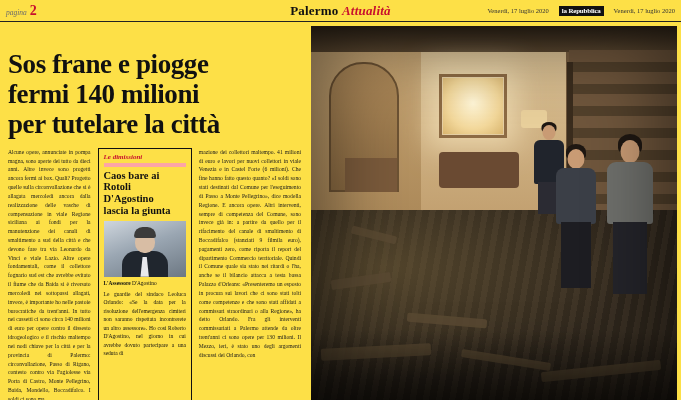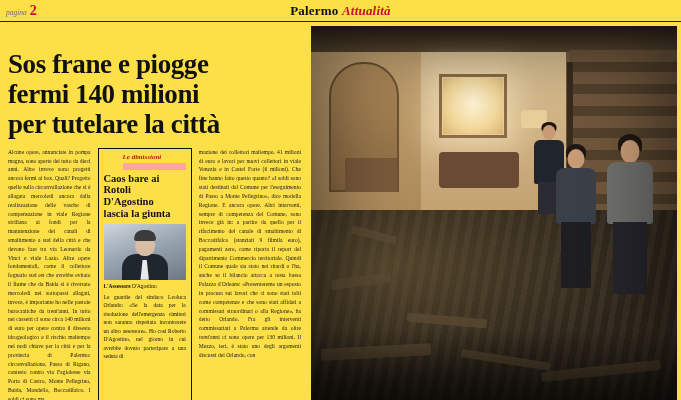--- a/index.html
+++ b/index.html
@@ -156,24 +156,23 @@
     border: 1px solid #111;
     padding: 4px 5px;
     box-sizing: border-box;
     height: 100%;
   }
   .kicker {
     color: #c8102e;
     font-weight: bold;
     font-style: italic;
     font-size: 7px;
-    border-bottom: 7px solid #fca5a5;
+    border-bottom: 4px solid #fca5a5;
     padding-bottom: 2px;
     margin-bottom: 3px;
-    margin-left: 19px;
   }
   .box-title {
     font-size: 10.5px;
     font-weight: bold;
     line-height: 1.12;
     margin-bottom: 4px;
   }
   .photo-placeholder {
     width: 100%;
     height: 56px;
@@ -348,20 +347,25 @@
 <div class="page">
 
   <div class="masthead">
     <div class="pagina-wrap">
       <span class="pagina-label">pagina</span>
       <span class="pagina-num">2</span>
     </div>
     <div class="masthead-center">
       <span class="city">Palermo</span>
       <span class="section">Attualità</span>
+    </div>
+    <div class="masthead-right">
+      <span class="masthead-date">Venerdì, 17 luglio 2020</span>
+      <span class="rep-logo">la Repubblica</span>
+      <span class="masthead-date2">Venerdì, 17 luglio 2020</span>
     </div>
   </div>
 
   <div class="content">
 
     <div class="left-col">
 
       <div class="headline">
         <div>Sos frane e piogge</div>
         <div>fermi 140 milioni</div>

